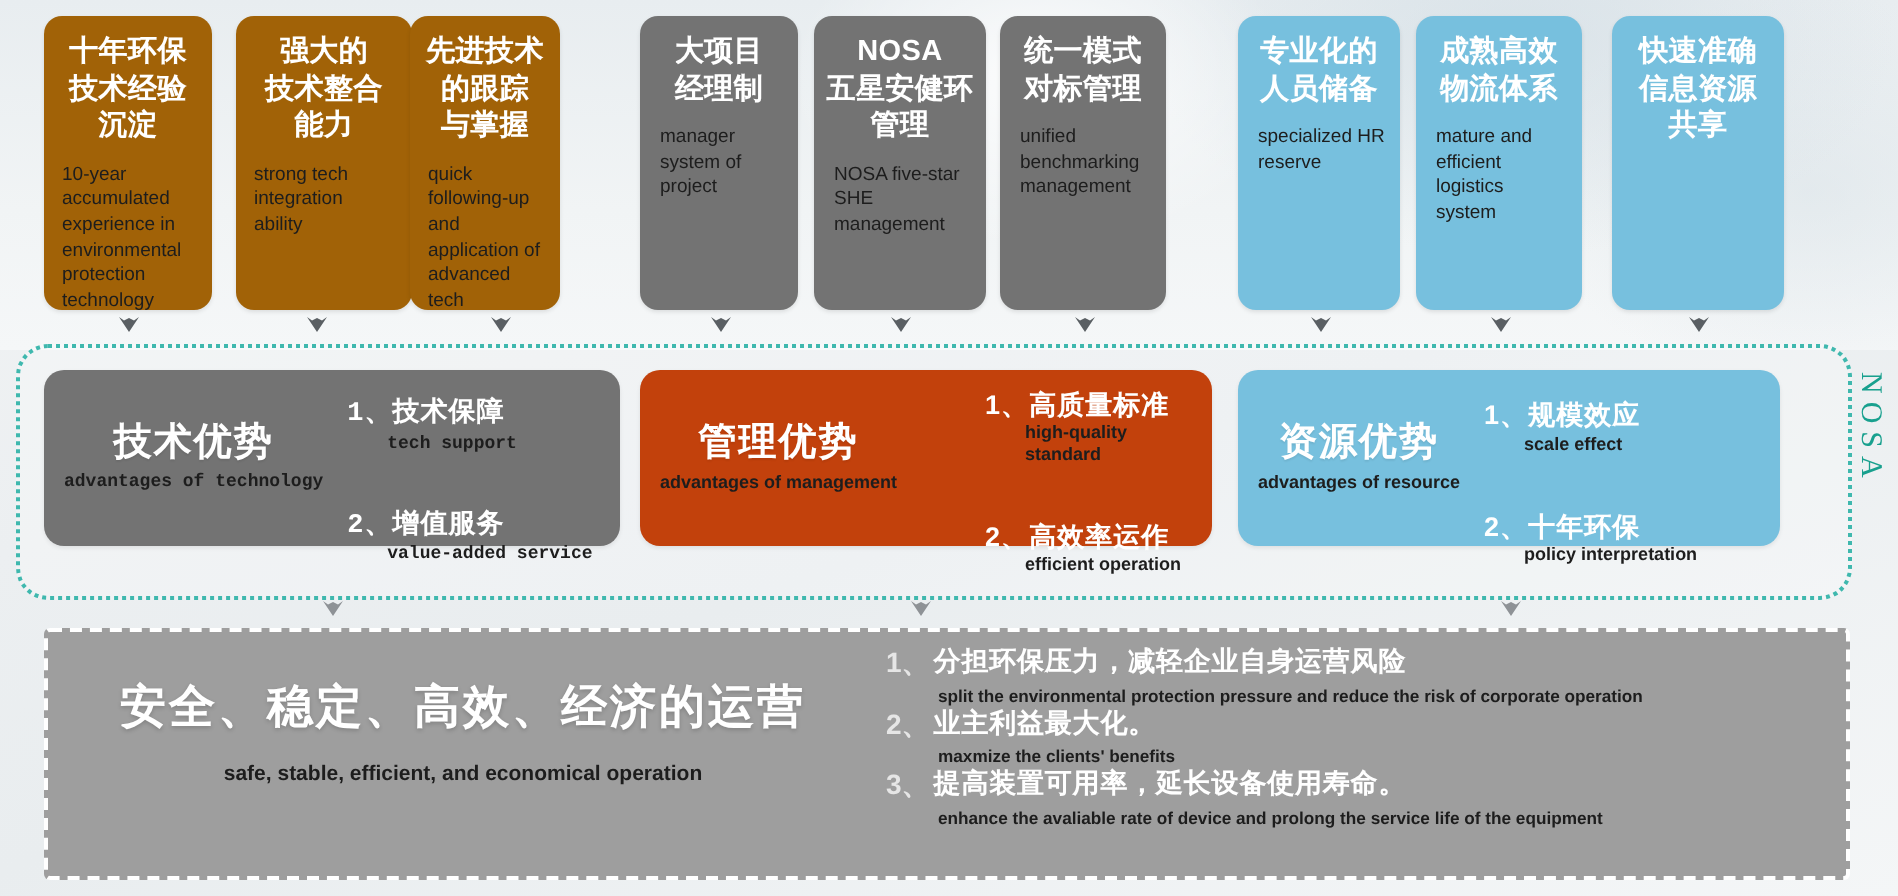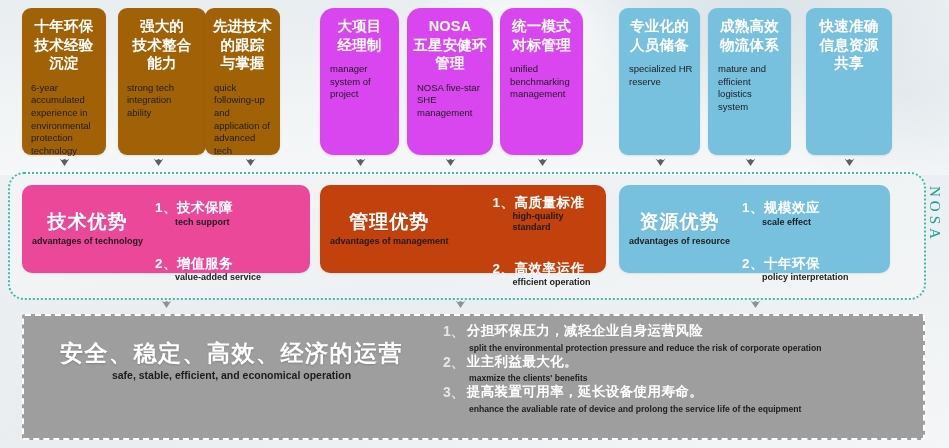--- a/index.html
+++ b/index.html
@@ -29,21 +29,21 @@
     z-index: 2;
   }
   .card {
     position: absolute; top: 0; width: 83px; height: 147px;
     border-radius: 9px;
     box-sizing: border-box;
     padding: 9px 6px 6px 6px;
     box-shadow: 0 1px 2px rgba(0,0,0,0.10);
   }
   .card.green  { background: #a16207; }
-  .card.orange { background: #d946ef; border-radius: 14px; }
+  .card.orange { background: #737373; }
   .card.blue   { background: #77c0de; }
 
   .card-title {
     color: #ffffff;
     font-size: 14.5px;
     font-weight: 700;
     line-height: 1.28;
     text-align: center;
     letter-spacing: 0.2px;
     white-space: pre-line;
@@ -80,21 +80,21 @@
   }
   .adv-box {
     position: absolute; top: 185px; height: 88px;
     border-radius: 10px;
     z-index: 3;
     display: flex;
     align-items: center;
     box-sizing: border-box;
     box-shadow: 0 1px 2px rgba(0,0,0,0.08);
   }
-  .adv-box.green  { background: #ec4899; }
+  .adv-box.green  { background: #737373; font-family: Liberation Mono, monospace; }
   .adv-box.orange { background: #c2410c; gap: 32px; }
   .adv-box.blue   { background: #77c0de; }
 
   .adv-left {
     flex: 0 0 auto;
     text-align: center;
     padding: 0 6px 0 10px;
   }
   .adv-title {
     color: #ffffff;
@@ -170,20 +170,21 @@
     color: #ffffff;
     font-size: 23px;
     font-weight: 700;
     letter-spacing: 1.5px;
     text-shadow: 0 1px 2px rgba(0,0,0,0.18);
   }
   .gray-title-en {
     color: #1d1d1d;
     font-size: 10.5px;
     font-weight: 700;
+    margin-top: 12px;
   }
   .gray-right {
     flex: 1 1 auto;
     padding: 7px 10px 0 4px;
   }
   .gnum-row {
     display: flex;
     align-items: flex-start;
     margin-bottom: 3px;
   }
@@ -214,21 +215,21 @@
 </head>
 <body>
 
 <div class="bg-wash"></div>
 
 <div class="card-row" id="card-row">
     <div class="card green" style="left: 22px; width: 84px;">
       <div class="card-title">十年环保
 技术经验
 沉淀</div>
-      <div class="card-sub">6-year
+      <div class="card-sub">10-year
 accumulated
 experience in
 environmental
 protection
 technology</div>
     </div>
     <div class="card green" style="left: 118px; width: 88px;">
       <div class="card-title">强大的
 技术整合
 能力</div>

